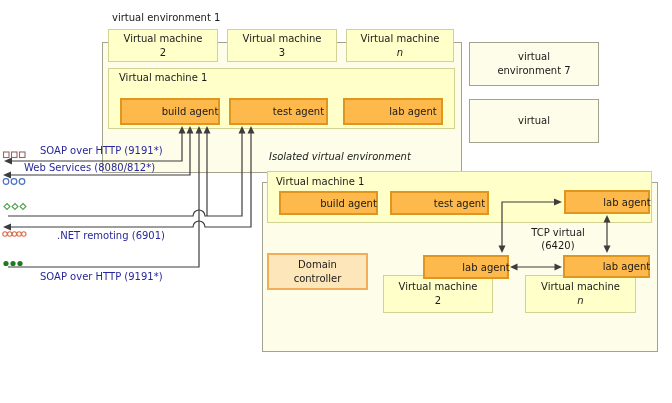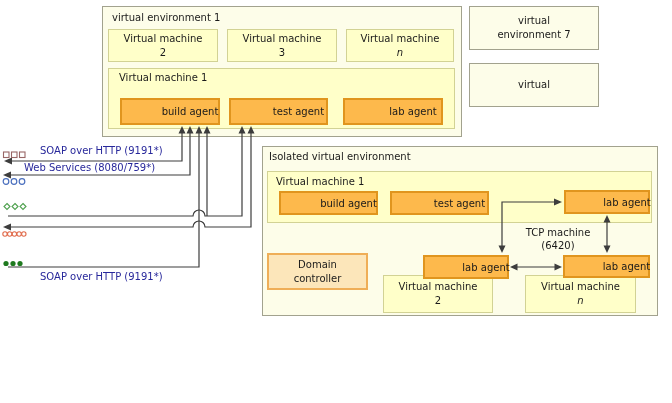--- a/index.html
+++ b/index.html
@@ -2,21 +2,21 @@
 <html style="--env-fill: #fdfde9; --env-border: #a2a28e; --vm-fill: #ffffc9; --vm-border: #d2d294; --agent-fill: #fdb94c; --agent-border: #e0951e; --dc-fill: #fce6ba; --dc-border: #efae57; --protocol-text: #28289b; --connector: #3d3d3d; --icon-square-brown: #996666; --icon-circle-blue: #4a6fbe; --icon-diamond-green: #4fa14f; --icon-circle-red: #e06a4a; --icon-dot-green: #1f7a1f;"><head>
 <meta charset="utf-8">
 <style>
   html,body{margin:0;padding:0;background:#ffffff;}
   #canvas{
     position:relative;width:672px;height:403px;background:#ffffff;overflow:hidden;
     font-family:"DejaVu Sans","Liberation Sans",sans-serif;
     font-size:10px;color:#1a1a1a;
   }
   .box{position:absolute;box-sizing:border-box;}
-  .env{background:var(--env-fill);border:1px solid var(--env-border);z-index:1;}
+  .env{background:var(--env-fill);border:1px solid var(--env-border);z-index:1;margin-top:36px;}
   .vm{background:var(--vm-fill);border:1px solid var(--vm-border);z-index:2;}
   .agent{background:var(--agent-fill);border:2px solid var(--agent-border);z-index:3;
          display:flex;align-items:center;justify-content:center;white-space:nowrap;padding-left:40px;}
   .dc{background:var(--dc-fill);border:2px solid var(--dc-border);z-index:3;
       display:flex;flex-direction:column;align-items:center;justify-content:center;line-height:14px;}
   .center2{display:flex;flex-direction:column;align-items:center;justify-content:center;
            line-height:14px;text-align:center;}
   .title{position:absolute;white-space:nowrap;z-index:4;}
   .plabel{position:absolute;white-space:nowrap;color:var(--protocol-text);z-index:4;}
   .tcp{position:absolute;left:506px;top:227px;width:104px;text-align:center;
@@ -57,21 +57,21 @@
 
   <div class="box env center2" style="left:469px;top:6px;width:130px;height:44px;">
     <span>virtual</span>
     <span>environment 7</span>
   </div>
   <div class="box env center2" style="left:469px;top:63px;width:130px;height:44px;">
     <span>virtual</span>
   </div>
 
   <div class="box env" style="left:262px;top:146px;width:396px;height:170px;"></div>
-  <div class="title" style="left:269px;top:151px;">Isolated virtual environment</div>
+  <div class="title" style="left:269px;top:151px;font-style:italic;">Isolated virtual environment</div>
 
   <div class="box vm" style="left:267px;top:171px;width:385px;height:52px;"></div>
   <div class="title" style="left:276px;top:176px;">Virtual machine 1</div>
 
   <div class="box agent" style="left:279px;top:191px;width:99px;height:24px;">build agent</div>
   <div class="box agent" style="left:390px;top:191px;width:99px;height:24px;">test agent</div>
   <div class="box agent" style="left:564px;top:190px;width:86px;height:24px;">lab agent</div>
 
   <div class="box dc" style="left:267px;top:253px;width:101px;height:37px;">
     <span>Domain</span>
@@ -84,26 +84,27 @@
   </div>
   <div class="box vm center2" style="left:525px;top:275px;width:111px;height:38px;">
     <span>Virtual machine</span>
     <span class="it">n</span>
   </div>
 
   <div class="box agent" style="left:423px;top:255px;width:86px;height:24px;">lab agent</div>
   <div class="box agent" style="left:563px;top:255px;width:87px;height:23px;">lab agent</div>
 
   <div class="tcp">
-    <div>TCP machine</div>
+    <div>TCP virtual</div>
     <div>(6420)</div>
   </div>
 
   <div class="plabel" style="left:40px;top:145px;">SOAP over HTTP (9191*)</div>
-  <div class="plabel" style="left:24px;top:162px;">Web Services (8080/759*)</div>
+  <div class="plabel" style="left:24px;top:162px;">Web Services (8080/812*)</div>
+  <div class="plabel" style="left:57px;top:230px;">.NET remoting (6901)</div>
   <div class="plabel" style="left:40px;top:271px;">SOAP over HTTP (9191*)</div>
 
   <svg id="overlay" width="672" height="403" viewBox="0 0 672 403">
 
     <g>
       <path class="cl" d="M 182 128 L 182 161 L 12 161"></path>
       <polygon class="ah" points="182,126 178.5,133.5 185.5,133.5"></polygon>
       <polygon class="ah" points="4,161 12,157.5 12,164.5"></polygon>
     </g>
 

